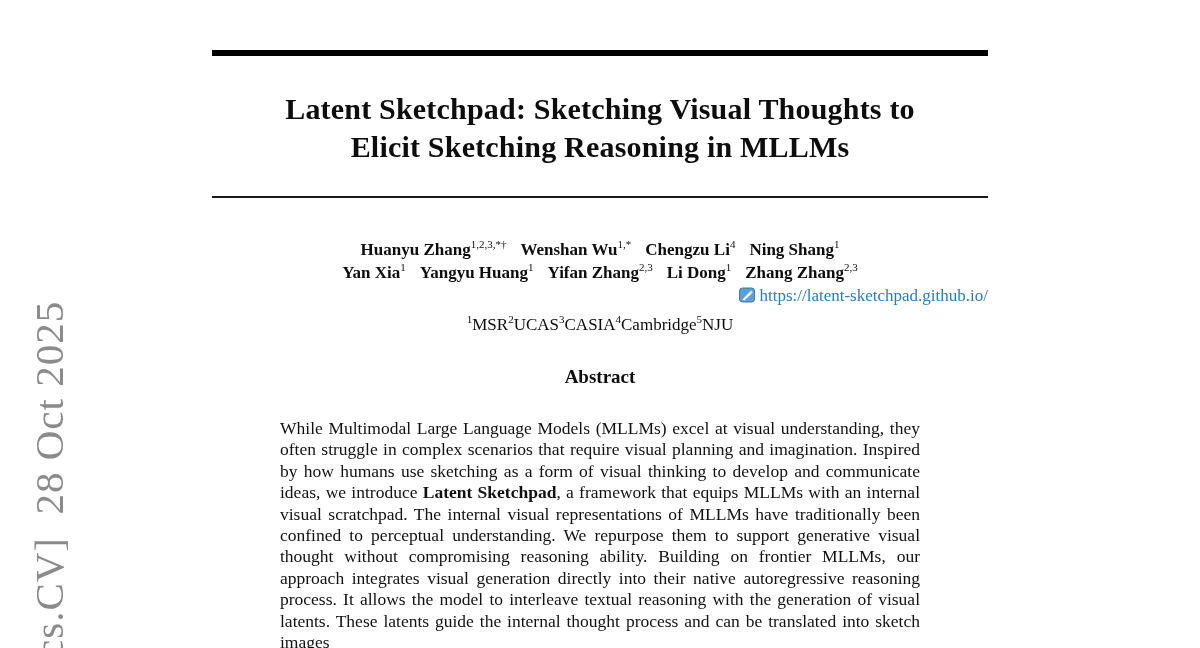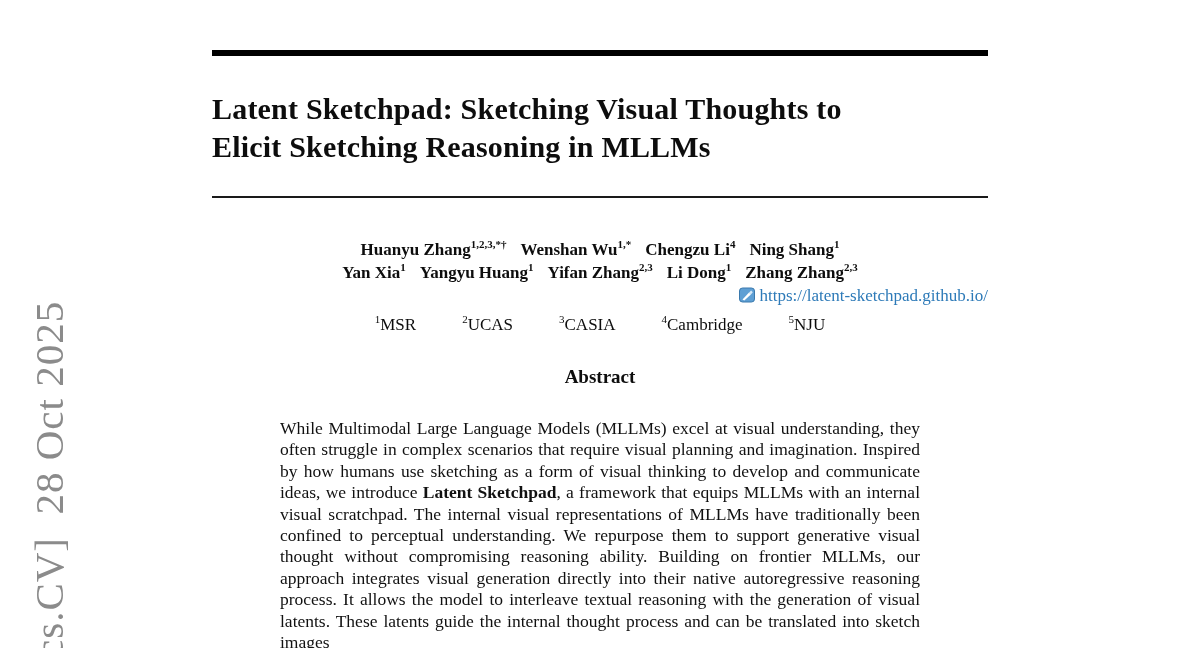--- a/index.html
+++ b/index.html
@@ -41,21 +41,21 @@
     height: 6px;
     background: #000000;
   }
   .rule-thin {
     margin-top: 30px;
     height: 2px;
     background: #1a1a1a;
   }
   .title {
     margin: 34px 0 0 0;
-    text-align: left;
+    text-align: center;
     font-size: 30px;
     line-height: 38px;
     font-weight: bold;
     color: #0d0d0d;
     letter-spacing: 0.2px;
   }
   .authors {
     margin-top: 40px;
     text-align: center;
     font-weight: bold;
@@ -65,41 +65,40 @@
   }
   .author {
     margin: 0 7px;
     white-space: nowrap;
   }
   .authors sup, .affils sup {
     font-weight: normal;
     font-size: 11px;
     line-height: 0;
   }
-  .authors sup { font-weight: bold; }
+  .authors sup { font-weight: normal; }
   .link-line {
     margin-top: 1px;
     text-align: right;
     font-size: 17px;
     line-height: 22px;
   }
   .link-icon {
     display: inline-block;
     vertical-align: -2px;
     margin-right: 4px;
   }
   .project-link {
     color: var(--link-color, #2d7ab8);
     text-decoration: none;
   }
   .affils {
     margin-top: 5px;
     display: flex;
     justify-content: center;
-    gap: 46px;
     font-size: 17px;
     line-height: 22px;
     color: #0d0d0d;
   }
   .affil { white-space: nowrap; }
   .abstract-heading {
     margin-top: 29px;
     text-align: center;
     font-weight: bold;
     font-size: 19px;

